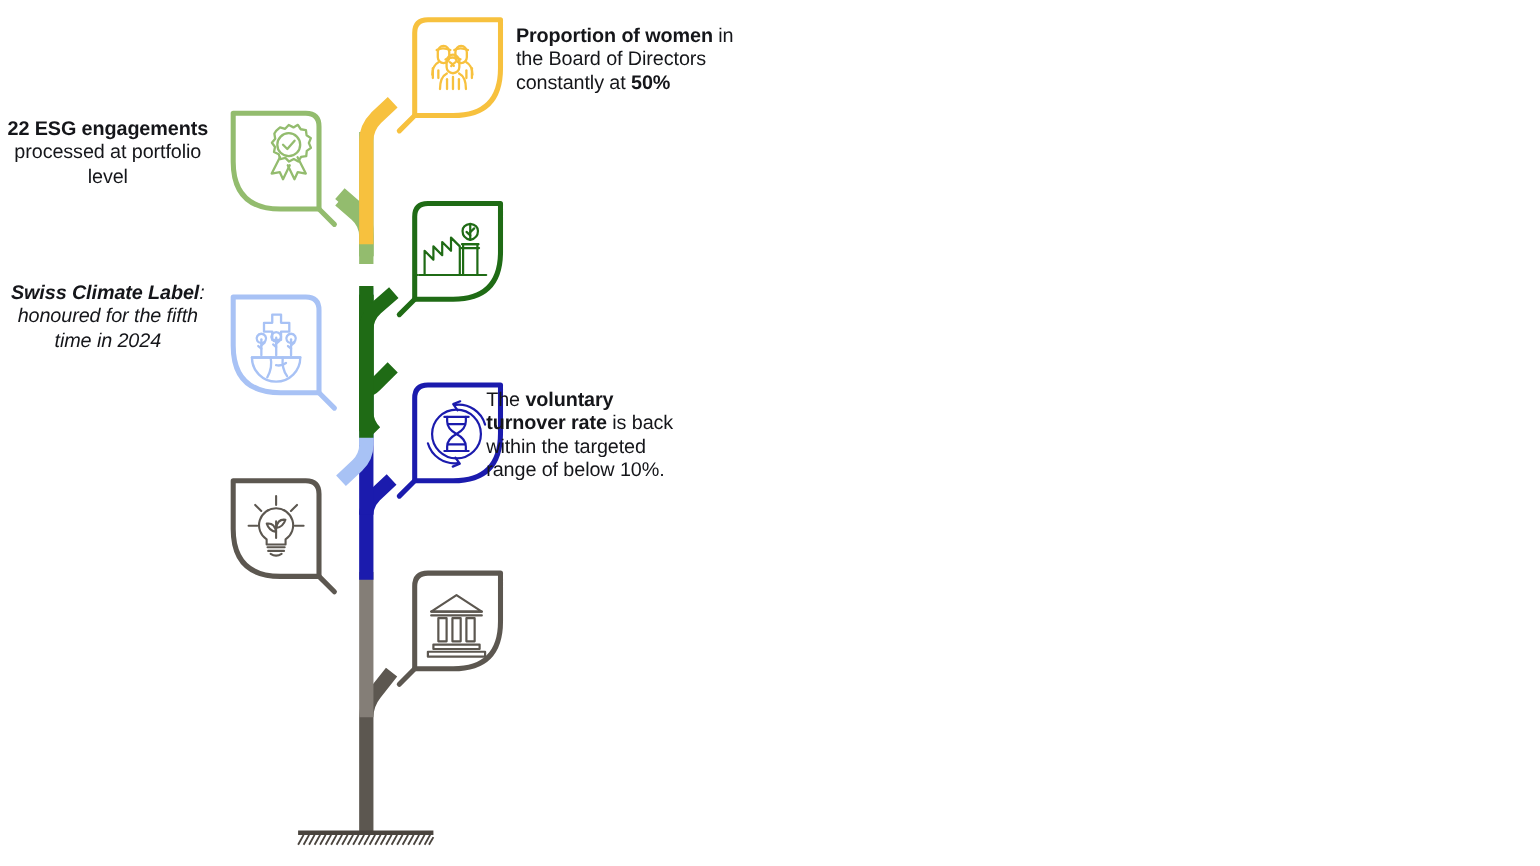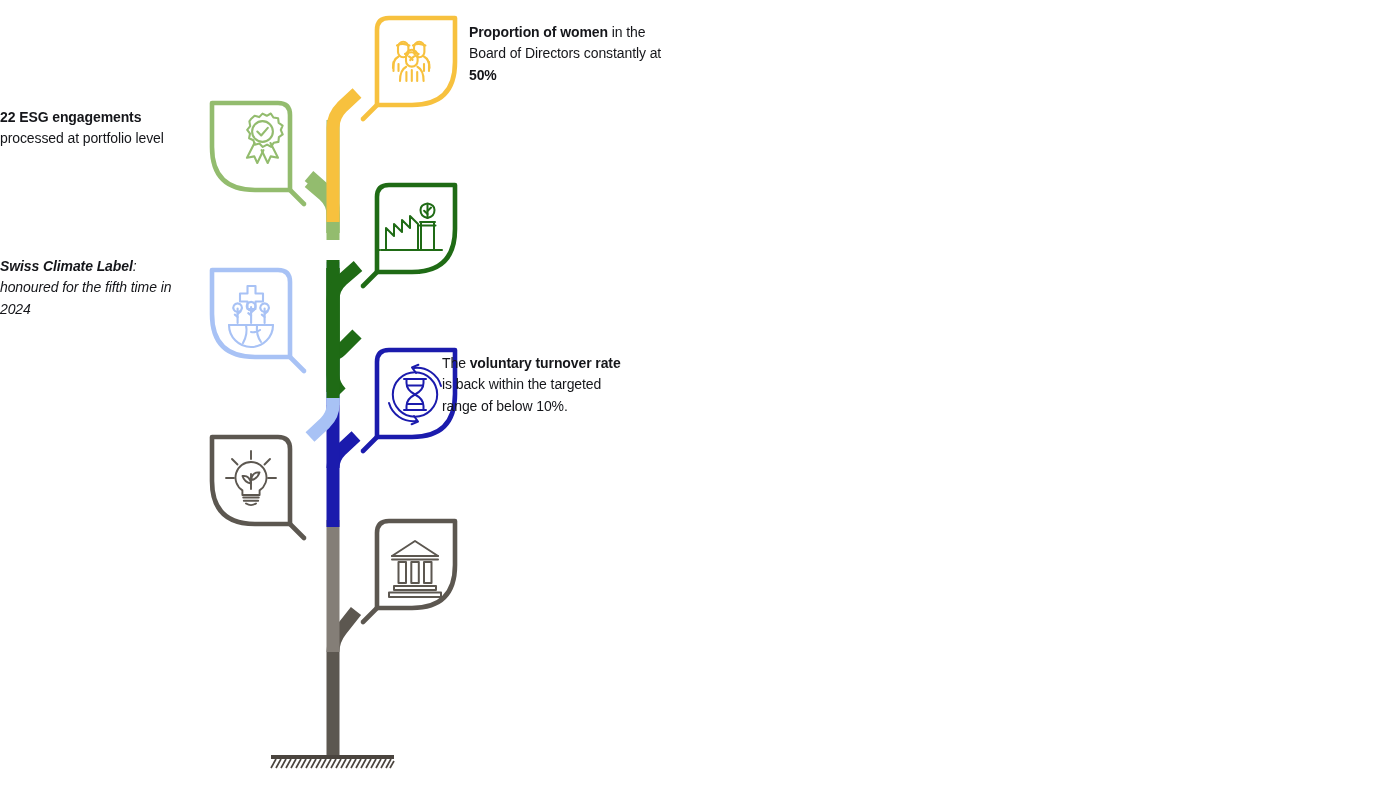--- a/index.html
+++ b/index.html
@@ -24,27 +24,27 @@
   #tree-layer {
     position: absolute;
     left: 0;
     top: 0;
     width: 1400px;
     height: 787px;
   }
   
   .txt {
     position: absolute;
-    font-size: 14px;
+    font-size: 18px;
     line-height: 21.4px;
     color: #15161a;
     letter-spacing: -0.1px;
   }
   .txt b { font-weight: 700; }
-  .txt-left  { text-align: left; }
+  .txt-left  { text-align: center; }
   .txt-right { text-align: left; }
   .sub { font-size: 0.72em; vertical-align: -0.25em; }
 
   .lbl-esg       { left: 0px;   top: 107px; width: 196px; }
   .lbl-swiss     { left: 0px;   top: 256px; width: 196px; font-style: italic; }
   .lbl-training  { left: 0px;   top: 438px; width: 196px; }
 
   .lbl-women     { left: 469px; top: 22px;  width: 200px; }
   .lbl-calc      { left: 469px; top: 188px; width: 185px; }
   .lbl-turnover  { left: 442px; top: 353px; width: 185px; }

